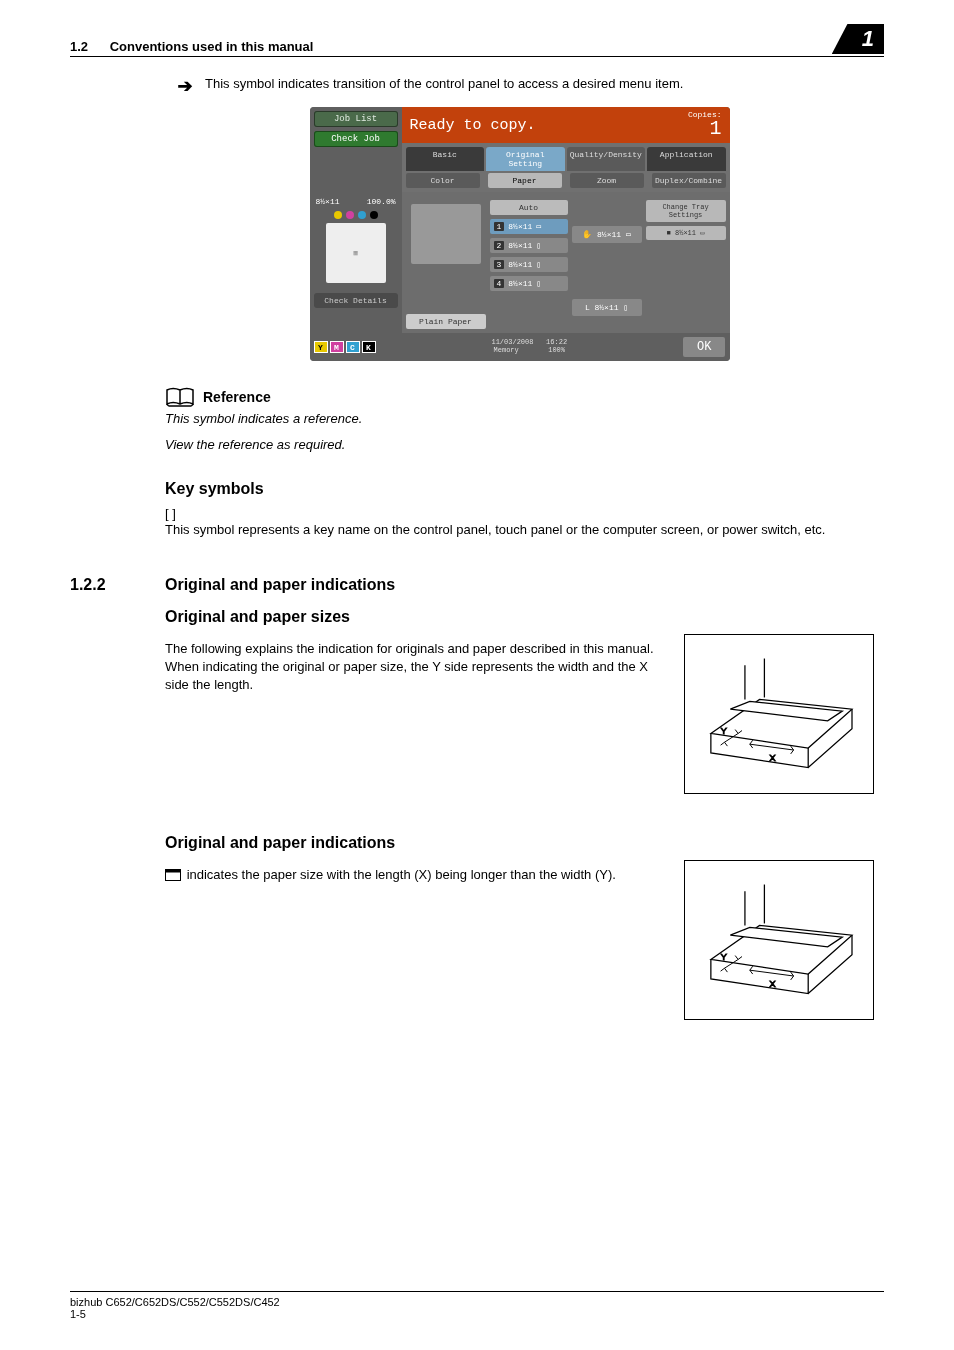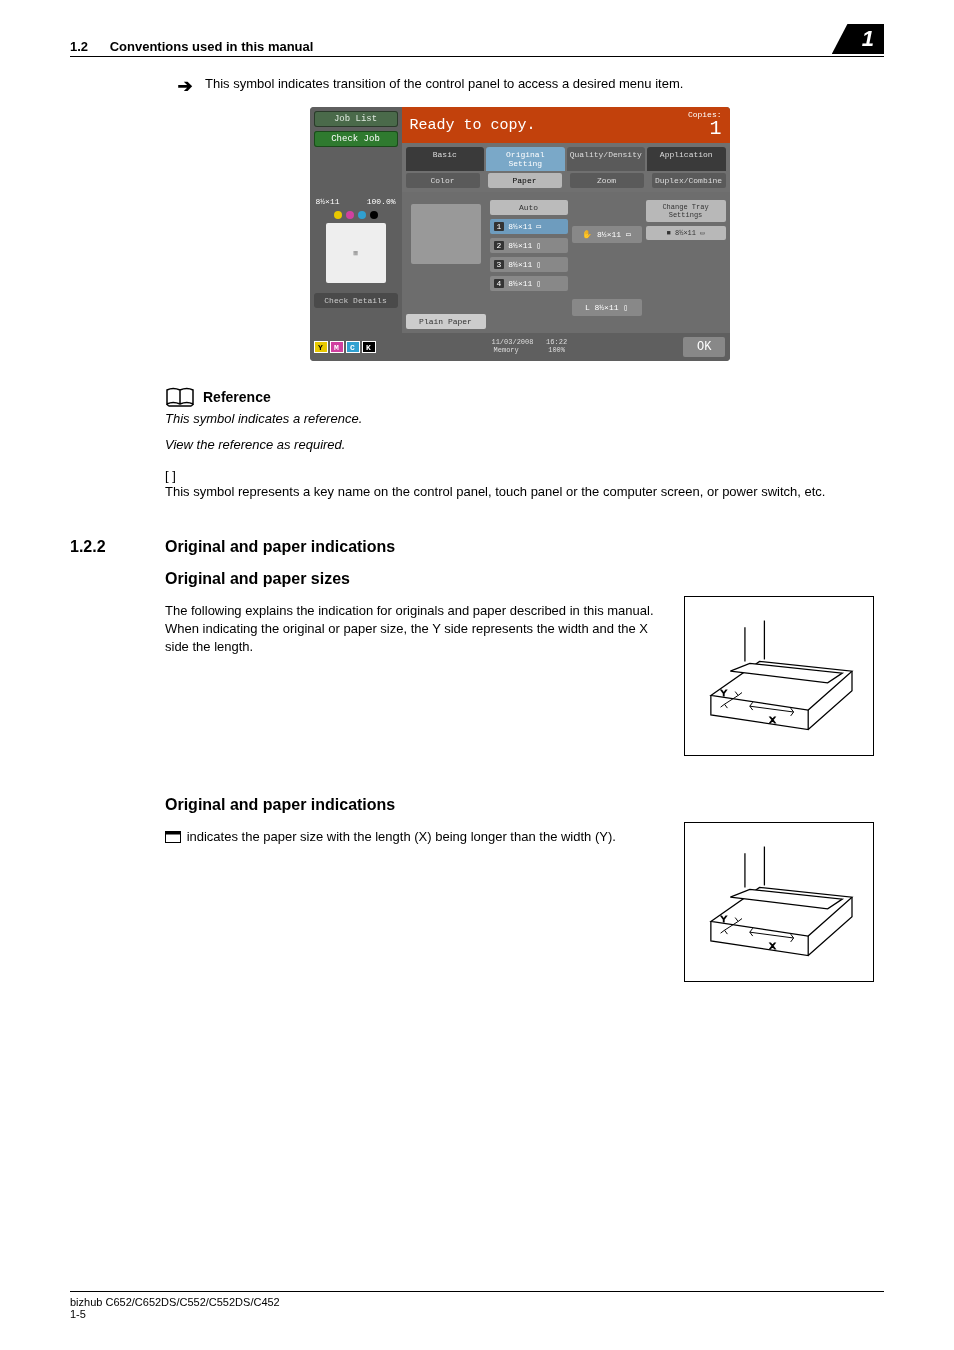--- a/index.html
+++ b/index.html
@@ -248,20 +248,21 @@
         <svg width="30" height="22" viewBox="0 0 30 22">
             <path d="M2 4 Q8 1 15 4 Q22 1 28 4 L28 18 Q22 15 15 18 Q8 15 2 18 Z M15 4 L15 18" fill="none" stroke="#000" stroke-width="1.5"></path>
             <path d="M2 18 Q3 20 4 20 L26 20 Q27 20 28 18" fill="none" stroke="#000" stroke-width="1.5"></path>
           </svg>
       </span>
       <span class="ref-title">Reference</span>
     </div>
     <div class="para italic" style="margin-top:2px;margin-bottom:8px">This symbol indicates a reference.</div>
     <div class="para italic" style="margin-top:0">View the reference as required.</div>
 
+    <div class="h3">Key symbols</div>
     <div>[ ]</div>
     <div class="para" style="margin-top:0">This symbol represents a key name on the control panel, touch panel or the computer screen, or power switch, etc.</div>
   </div>
 
   <div class="sec-row">
     <div class="sec-no">1.2.2</div>
     <div class="sec-title">Original and paper indications</div>
   </div>
 
   <div class="body-col">

